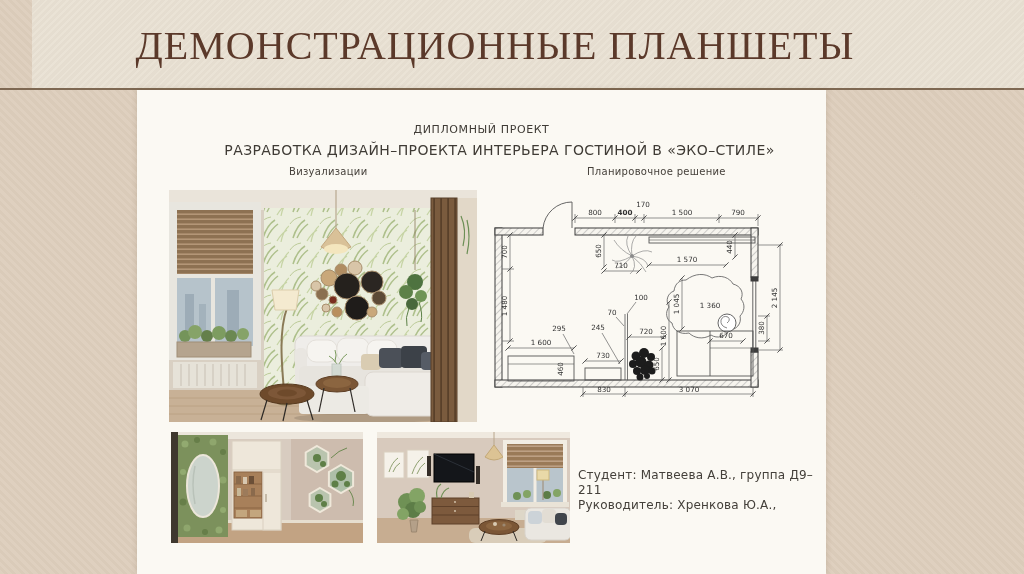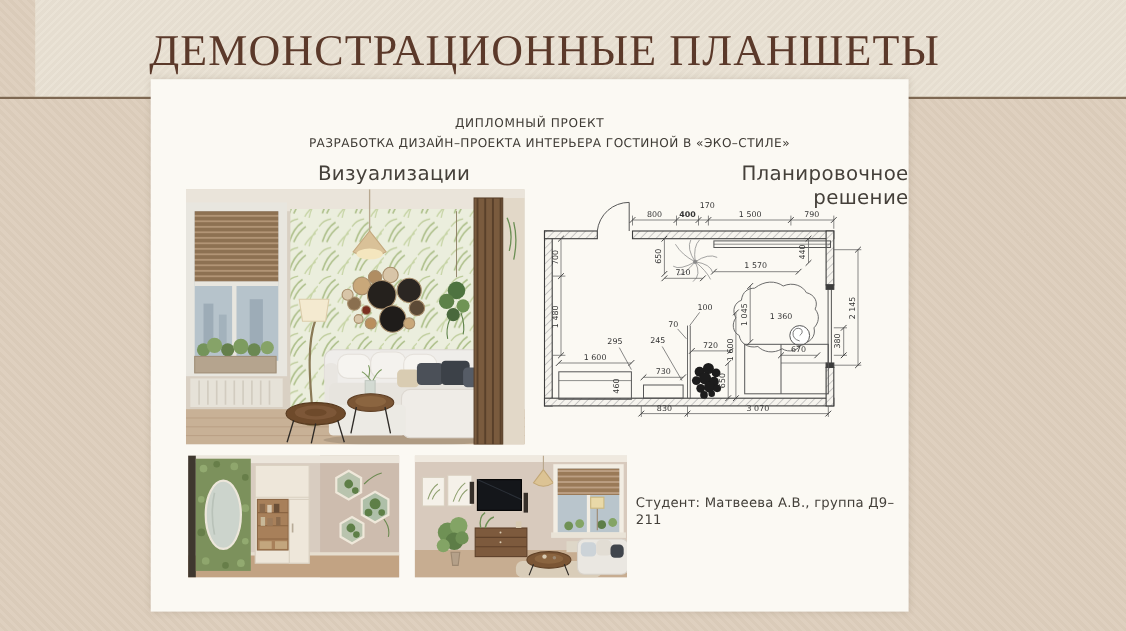--- a/index.html
+++ b/index.html
@@ -24,28 +24,28 @@
     font-weight:normal;
     font-size:40px;
     letter-spacing:1px;
     color:#5b392a;
   }
   .divider{
     position:absolute;left:0;top:88px;width:1024px;height:2px;
     background:#7e6852;
   }
   .poster{
-    position:absolute;left:137px;top:72px;width:689px;height:484px;
+    position:absolute;left:137px;top:90px;width:689px;height:484px;
     background:#fbf9f3;
     box-shadow:0 0 6px rgba(90,70,50,0.18);
   }
   .poster-header{position:absolute;left:0;top:33px;width:689px;text-align:center;color:#3f3b35;}
   .poster-header .l1{font-size:11px;letter-spacing:0.6px;}
-  .poster-header .l2{font-size:11px;letter-spacing:0.4px;margin-top:6px;margin-left:36px;}
-  .section-label{position:absolute;top:76px;font-size:18px;color:#45403a;letter-spacing:0.3px;}
+  .poster-header .l2{font-size:14px;letter-spacing:0.4px;margin-top:6px;margin-left:36px;}
+  .section-label{position:absolute;top:76px;font-size:10px;color:#45403a;letter-spacing:0.3px;}
   .section-label.left{left:152px;}
   .section-label.right{left:450px;text-align:right;}
   .main-viz{position:absolute;left:32px;top:100px;width:308px;height:232px;}
   .floor-plan{position:absolute;left:349px;top:106px;width:336px;height:216px;}
   .thumb1{position:absolute;left:34px;top:342px;width:192px;height:111px;}
   .thumb2{position:absolute;left:240px;top:342px;width:193px;height:111px;}
   .credits{position:absolute;left:441px;top:378px;width:245px;font-size:12px;line-height:15px;color:#44403a;letter-spacing:0.2px;}
   svg{display:block;}
   .plan-label{font-family:"DejaVu Sans", sans-serif;font-size:7.2px;fill:#333;}
 </style>
@@ -544,16 +544,17 @@
           <rect x="148" y="76" width="46" height="32" rx="6" fill="#eae7e1" stroke="#d8d3cb"></rect>
           <rect x="151" y="79" width="14" height="13" rx="4" fill="#ccd3d8"></rect>
           <rect x="165" y="77" width="14" height="14" rx="4" fill="#e2ddd4"></rect>
           <rect x="178" y="81" width="12" height="12" rx="4" fill="#40454c"></rect>
         </g>
       </svg>
     </div>
 
     <div class="credits">
       <div>Студент: Матвеева А.В., группа Д9–211</div>
+      <div>Руководитель: Хренкова Ю.А.,</div>
     </div>
 
   </section>
 </div>
 
 </body></html>

